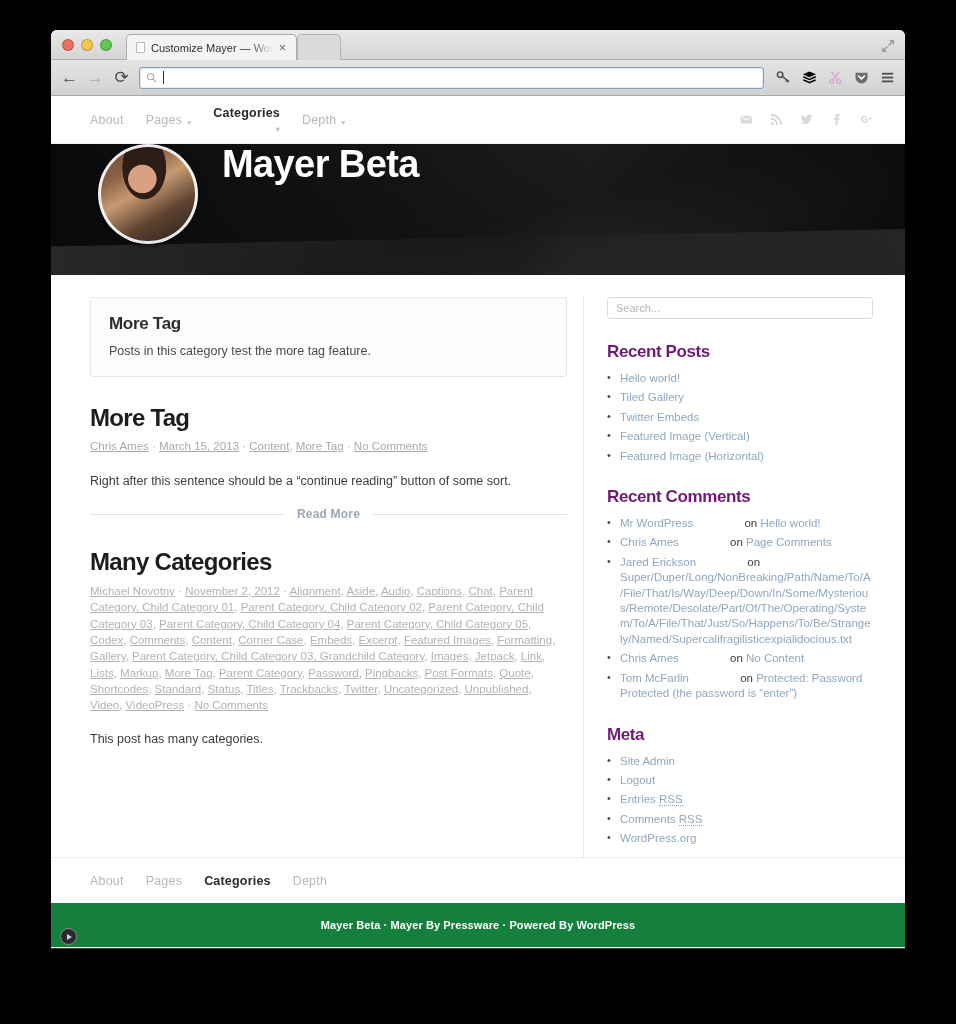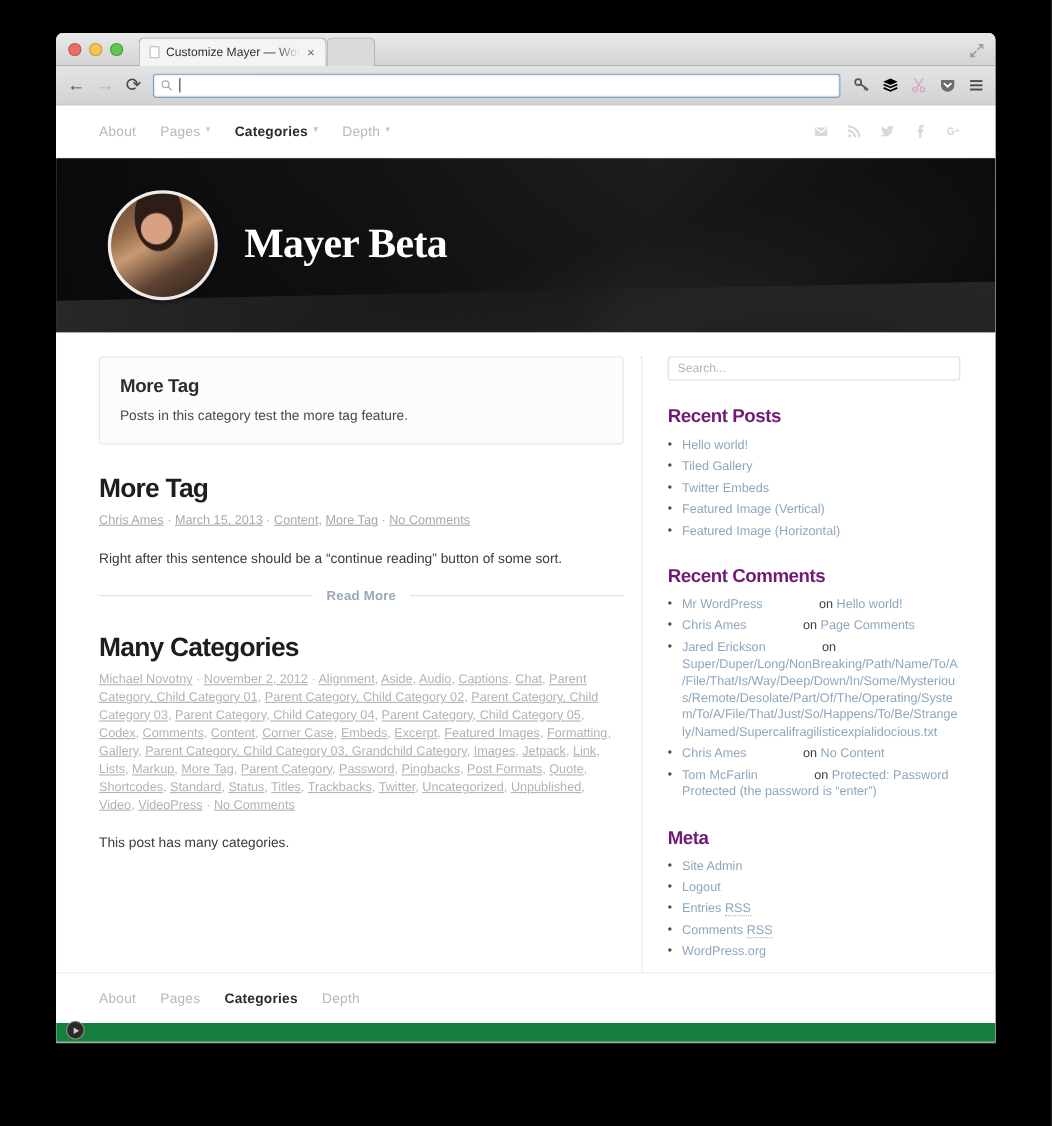--- a/index.html
+++ b/index.html
@@ -82,34 +82,34 @@
 
   .site-nav {
     height: 48px; background: #fff;
     display: flex; align-items: center;
     padding: 0 32px 0 39px;
     border-bottom: 1px solid #efefef;
   }
   .nav-links { display: flex; align-items: center; gap: 22px; }
   .nav-link {
     font-size: 12.5px; color: #b8b8b8; letter-spacing: .2px;
-    display: flex; align-items: flex-start; gap: 5px;
-  }
-  .nav-link.active { color: #2b2b2b; font-weight: bold; }
+    display: flex; align-items: flex-end; gap: 5px;
+  }
+  .nav-link.active { color: #2b2b2b; font-weight: bold; flex-direction: column; }
   .nav-caret { font-size: 8px; color: #c6c6c6; }
   .social { margin-left: auto; display: flex; align-items: center; gap: 17px; }
   .social svg { display: block; fill: #d9d9d9; }
 
   .hero {
-    height: 158px;
+    height: 131px;
     background:
       linear-gradient(100deg, rgba(8,8,10,.97) 0%, rgba(14,14,16,.86) 34%, rgba(26,26,28,.72) 62%, rgba(10,10,12,.95) 100%),
       linear-gradient(165deg, #4a4a4a 0%, #2a2a2a 30%, #161616 55%, #3a3a38 75%, #101010 100%);
-    display: flex; align-items: center; padding-left: 47px;
-    position: relative; overflow: hidden; font-family: Liberation Serif, serif;
+    display: flex; align-items: flex-start; padding-left: 47px;
+    position: relative; overflow: hidden;
   }
   .hero:before {
     content:""; position:absolute; left:0; right:0; bottom:0; height:46px;
     background: linear-gradient(95deg, rgba(70,70,68,.5), rgba(30,30,30,.2) 55%, rgba(80,80,78,.38));
     clip-path: polygon(0 38%, 100% 0, 100% 100%, 0 100%);
   }
   .avatar {
     width: 100px; height: 100px; border-radius: 50%;
     border: 3px solid rgba(255,255,255,.9);
     background:

